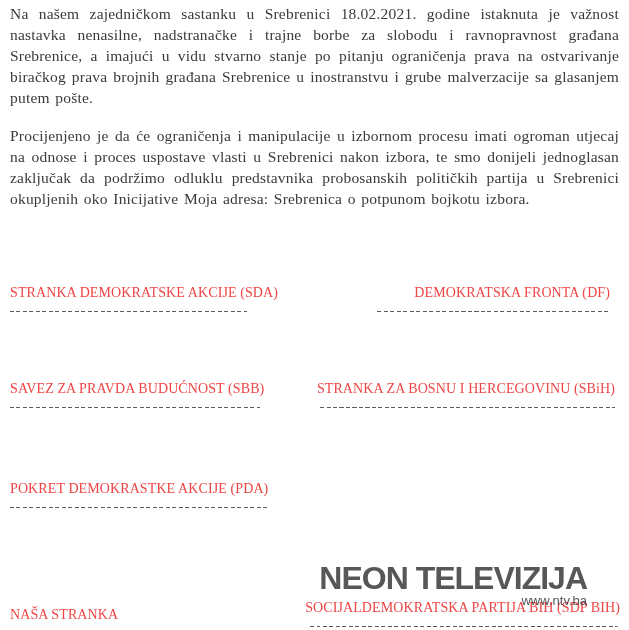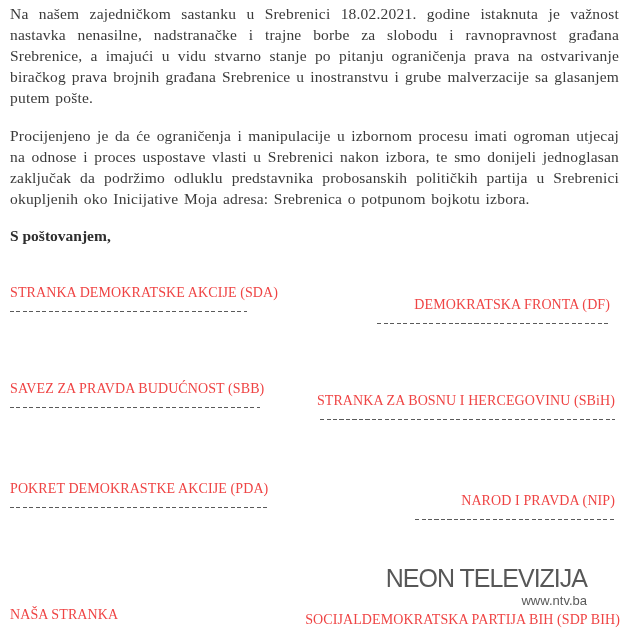--- a/index.html
+++ b/index.html
@@ -44,34 +44,34 @@
     font-size: 14px;
     line-height: 16px;
     letter-spacing: 0.1px;
     color: #ef4444;
   }
   .sig-line {
     height: 1px;
     margin-top: 10px;
     background: repeating-linear-gradient(90deg, #5a5a5a 0 4px, transparent 4px 6.5px);
   }
-  .sig.right { text-align: right; margin-top: 12px; }
+  .sig.right { text-align: right; }
   .sig.right .sig-line { margin-left: auto; }
   .watermark {
     position: absolute;
     top: 565px;
     right: 42px;
     text-align: right;
     font-family: "Liberation Sans", sans-serif;
     mix-blend-mode: multiply;
     pointer-events: none;
   }
   .watermark-name {
-    font-size: 25px;
-    font-weight: normal;
+    font-size: 32px;
+    font-weight: bold;
     letter-spacing: -1px;
     line-height: 27px;
     color: rgba(58, 58, 58, 0.85);
     white-space: nowrap;
   }
   .watermark-url {
     font-size: 13px;
     font-weight: normal;
     line-height: 14px;
     color: rgba(70, 70, 70, 0.9);
@@ -81,21 +81,20 @@
 </head>
 <body>
 
 <div class="page">
 
   <div class="content">
     <p class="para">Na našem zajedničkom sastanku u Srebrenici 18.02.2021. godine istaknuta je važnost nastavka nenasilne, nadstranačke i trajne borbe za slobodu i ravnopravnost građana Srebrenice, a imajući u vidu stvarno stanje po pitanju ograničenja prava na ostvarivanje biračkog prava brojnih građana Srebrenice u inostranstvu i grube malverzacije sa glasanjem putem pošte.</p>
     <p class="para">Procijenjeno je da će ograničenja i manipulacije u izbornom procesu imati ogroman utjecaj na odnose i proces uspostave vlasti u Srebrenici nakon izbora, te smo donijeli jednoglasan zaključak da podržimo  odluklu predstavnika probosanskih političkih partija u Srebrenici okupljenih oko Inicijative Moja adresa: Srebrenica o potpunom bojkotu izbora.</p>
   </div>
 
-  <div class="closing">S poštovanjem,</div>
 
   <div class="sig" style="left:10px; top:285px;">
     <div class="sig-label">STRANKA DEMOKRATSKE AKCIJE (SDA)</div>
     <div class="sig-line" style="width:237px;"></div>
   </div>
   <div class="sig right" style="right:19px; top:285px;">
     <div class="sig-label">DEMOKRATSKA FRONTA (DF)</div>
     <div class="sig-line" style="width:233px;"></div>
   </div>
 
@@ -105,24 +104,20 @@
   </div>
   <div class="sig right" style="right:14px; top:381px;">
     <div class="sig-label">STRANKA ZA BOSNU I HERCEGOVINU (SBiH)</div>
     <div class="sig-line" style="width:295px;"></div>
   </div>
 
   <div class="sig" style="left:10px; top:481px;">
     <div class="sig-label">POKRET DEMOKRASTKE AKCIJE (PDA)</div>
     <div class="sig-line" style="width:260px;"></div>
   </div>
-  <div class="sig right" style="right:14px; top:481px;">
-    <div class="sig-label">NAROD I PRAVDA (NIP)</div>
-    <div class="sig-line" style="width:200px;"></div>
-  </div>
 
   <div class="sig" style="left:10px; top:579px;margin-top:28px;">
     <div class="sig-label">NAŠA STRANKA</div>
     <div class="sig-line" style="width:193px;"></div>
   </div>
   <div class="sig right" style="right:9px; top:600px;">
     <div class="sig-label">SOCIJALDEMOKRATSKA PARTIJA BIH (SDP BIH)</div>
     <div class="sig-line" style="width:310px;"></div>
   </div>
 

